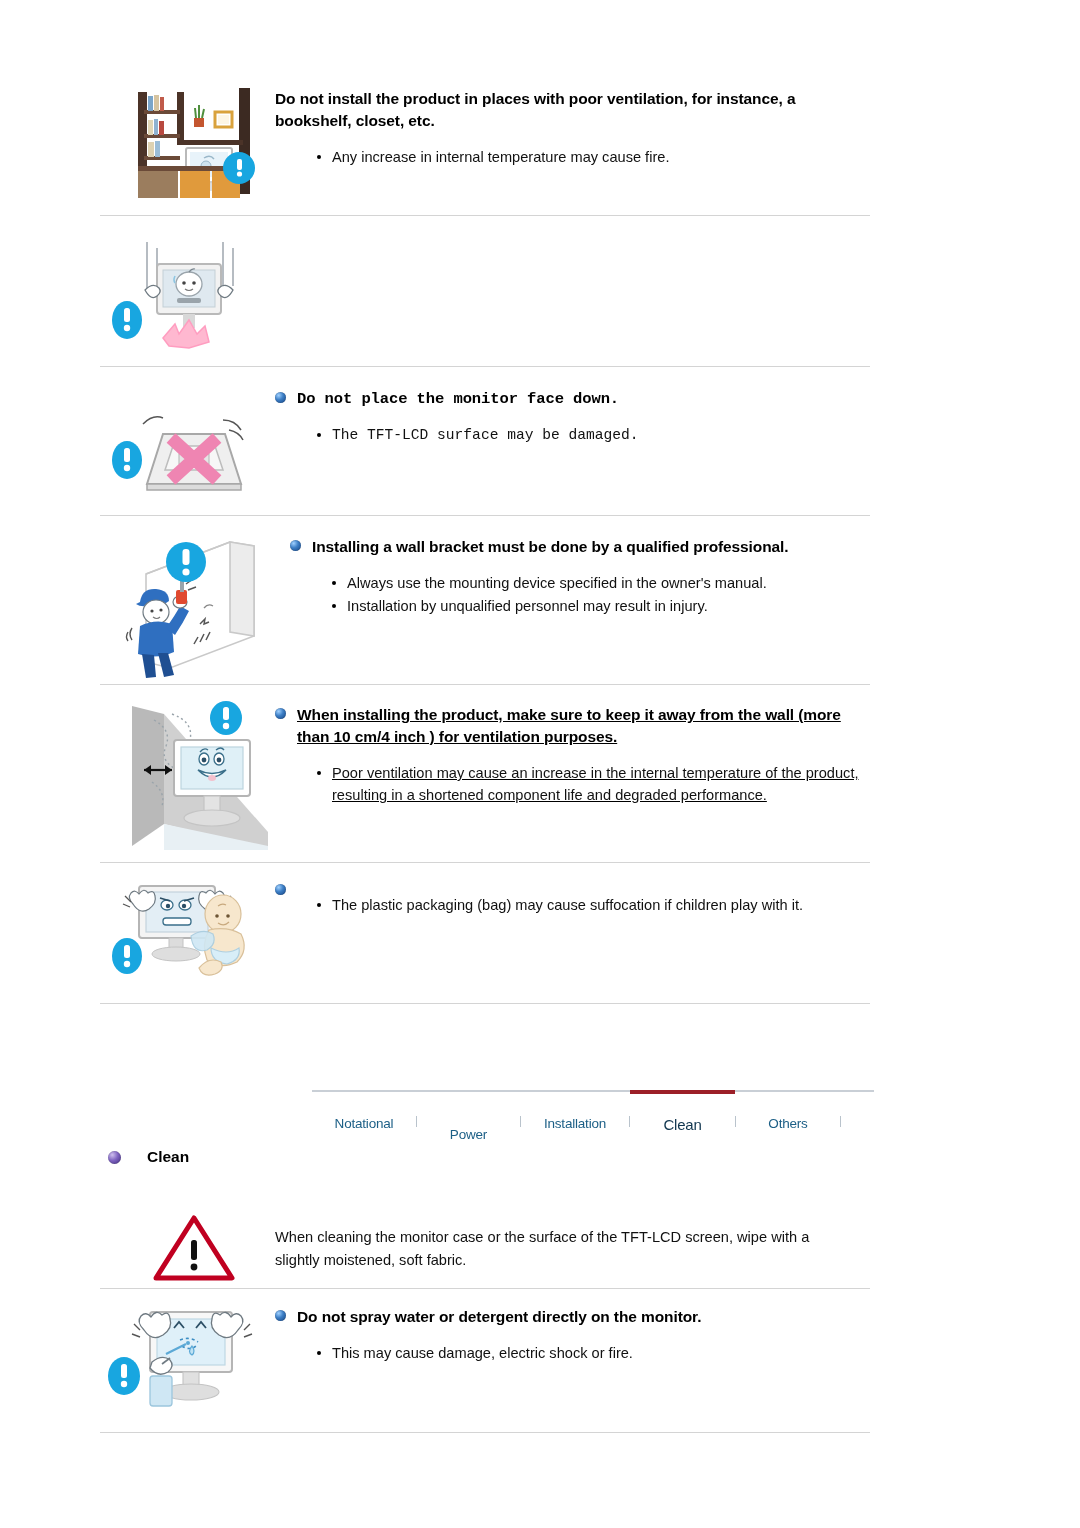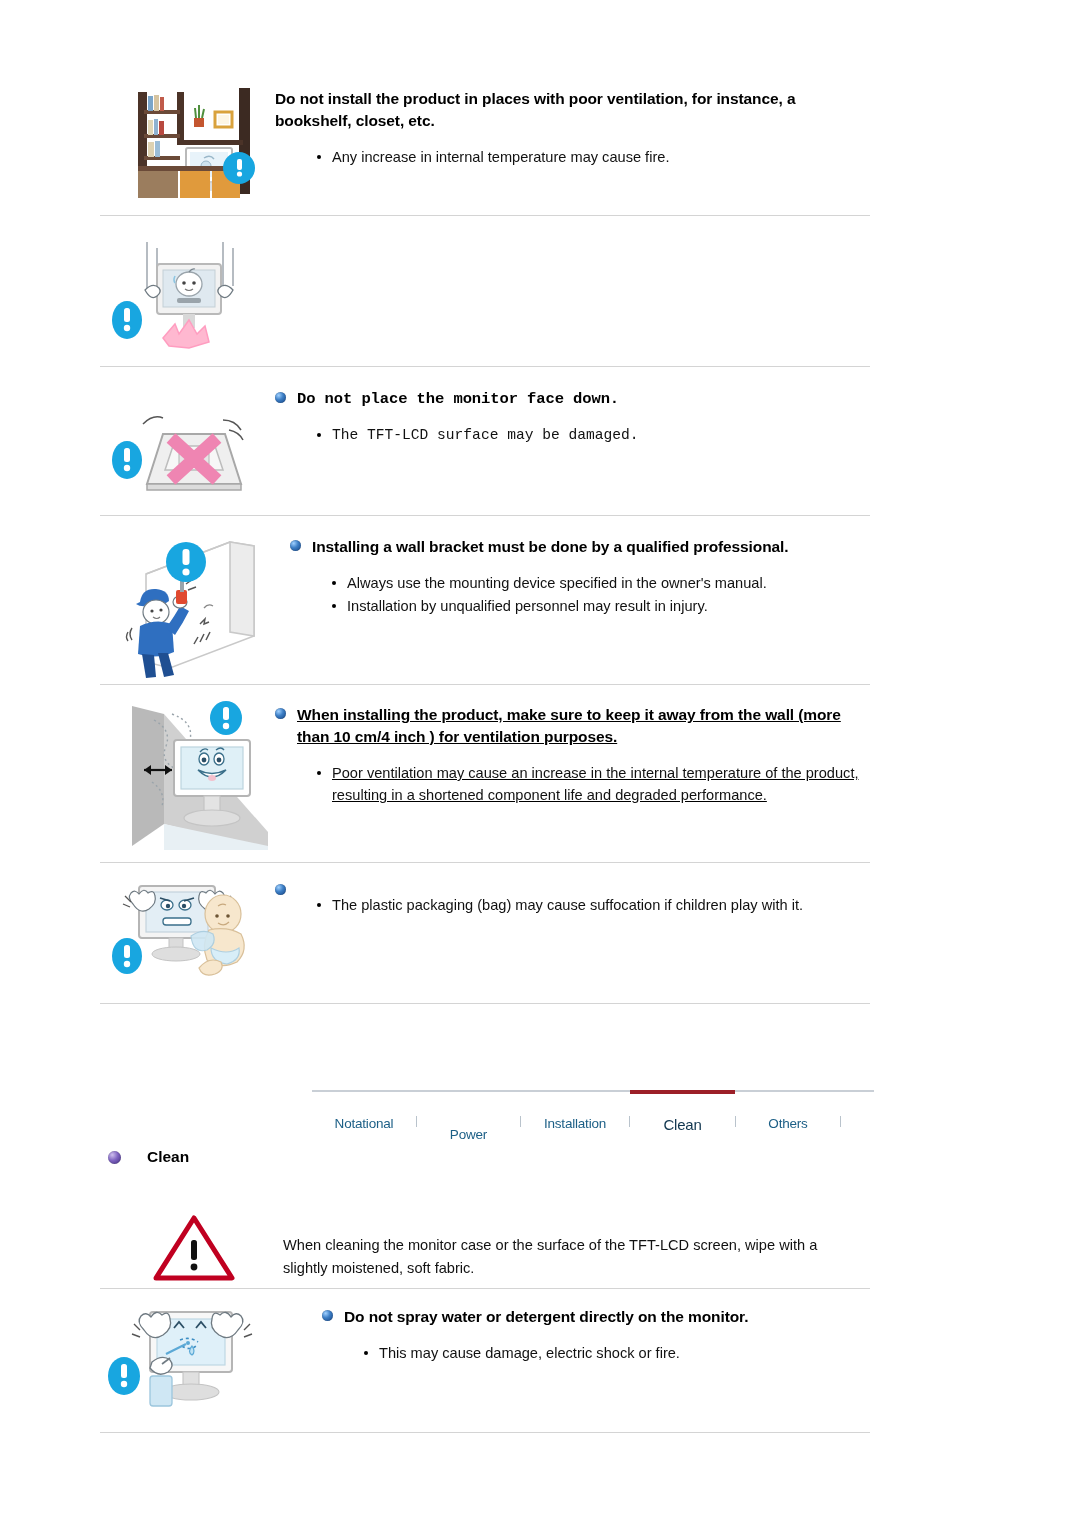--- a/index.html
+++ b/index.html
@@ -480,27 +480,27 @@
 
   <div class="item" style="position:absolute; left:100px; top:1200px; width:770px;">
     <div class="item-figure" style="height:80px;">
       <svg class="tri" width="100" height="80" viewBox="0 0 100 80" style="margin-left:50px; margin-top:12px;">
         <path d="M44 6 L82 66 L6 66 Z" fill="none" stroke="#c00020" stroke-width="5" stroke-linejoin="round"></path>
         <rect x="41" y="28" width="6" height="20" rx="2.5" fill="#111"></rect>
         <circle cx="44" cy="55" r="3.4" fill="#111"></circle>
       </svg>
     </div>
     <div class="item-body" style="padding-top:26px; padding-right:18px;">
-      <p class="plain-text" style="margin:8px;">When cleaning the monitor case or the surface of the TFT-LCD screen, wipe with a slightly moistened, soft fabric.</p>
+      <p class="plain-text" style="margin:0;">When cleaning the monitor case or the surface of the TFT-LCD screen, wipe with a slightly moistened, soft fabric.</p>
     </div>
   </div>
 
   <hr class="divider" style="position:absolute; left:100px; top:1288px; width:770px;">
 
-  <div class="item" style="position:absolute; left:100px; top:1302px; width:770px;gap:47px;">
+  <div class="item" style="position:absolute; left:100px; top:1302px; width:770px;">
     <div class="item-figure" style="height:126px;">
       <svg class="illus" width="180" height="126" viewBox="0 0 180 126" style="margin-left:0px;">
 
         <rect x="50" y="10" width="82" height="60" rx="3" fill="#f7f7f7" stroke="#b5b5b5" stroke-width="2"></rect>
         <rect x="57" y="17" width="68" height="46" fill="#dff0f9" stroke="#bfd7e3" stroke-width="1.2"></rect>
 
         <path d="M74 26 l5 -6 l5 6 M96 26 l5 -6 l5 6" stroke="#2c4f66" stroke-width="1.8" fill="none"></path>
 
         <path d="M80 38 q10 -4 18 2" stroke="#3d8ec4" stroke-width="1.6" fill="none" stroke-dasharray="3,3"></path>
         <path d="M82 44 q9 6 16 -2" stroke="#3d8ec4" stroke-width="1.6" fill="none" stroke-dasharray="3,3"></path>

